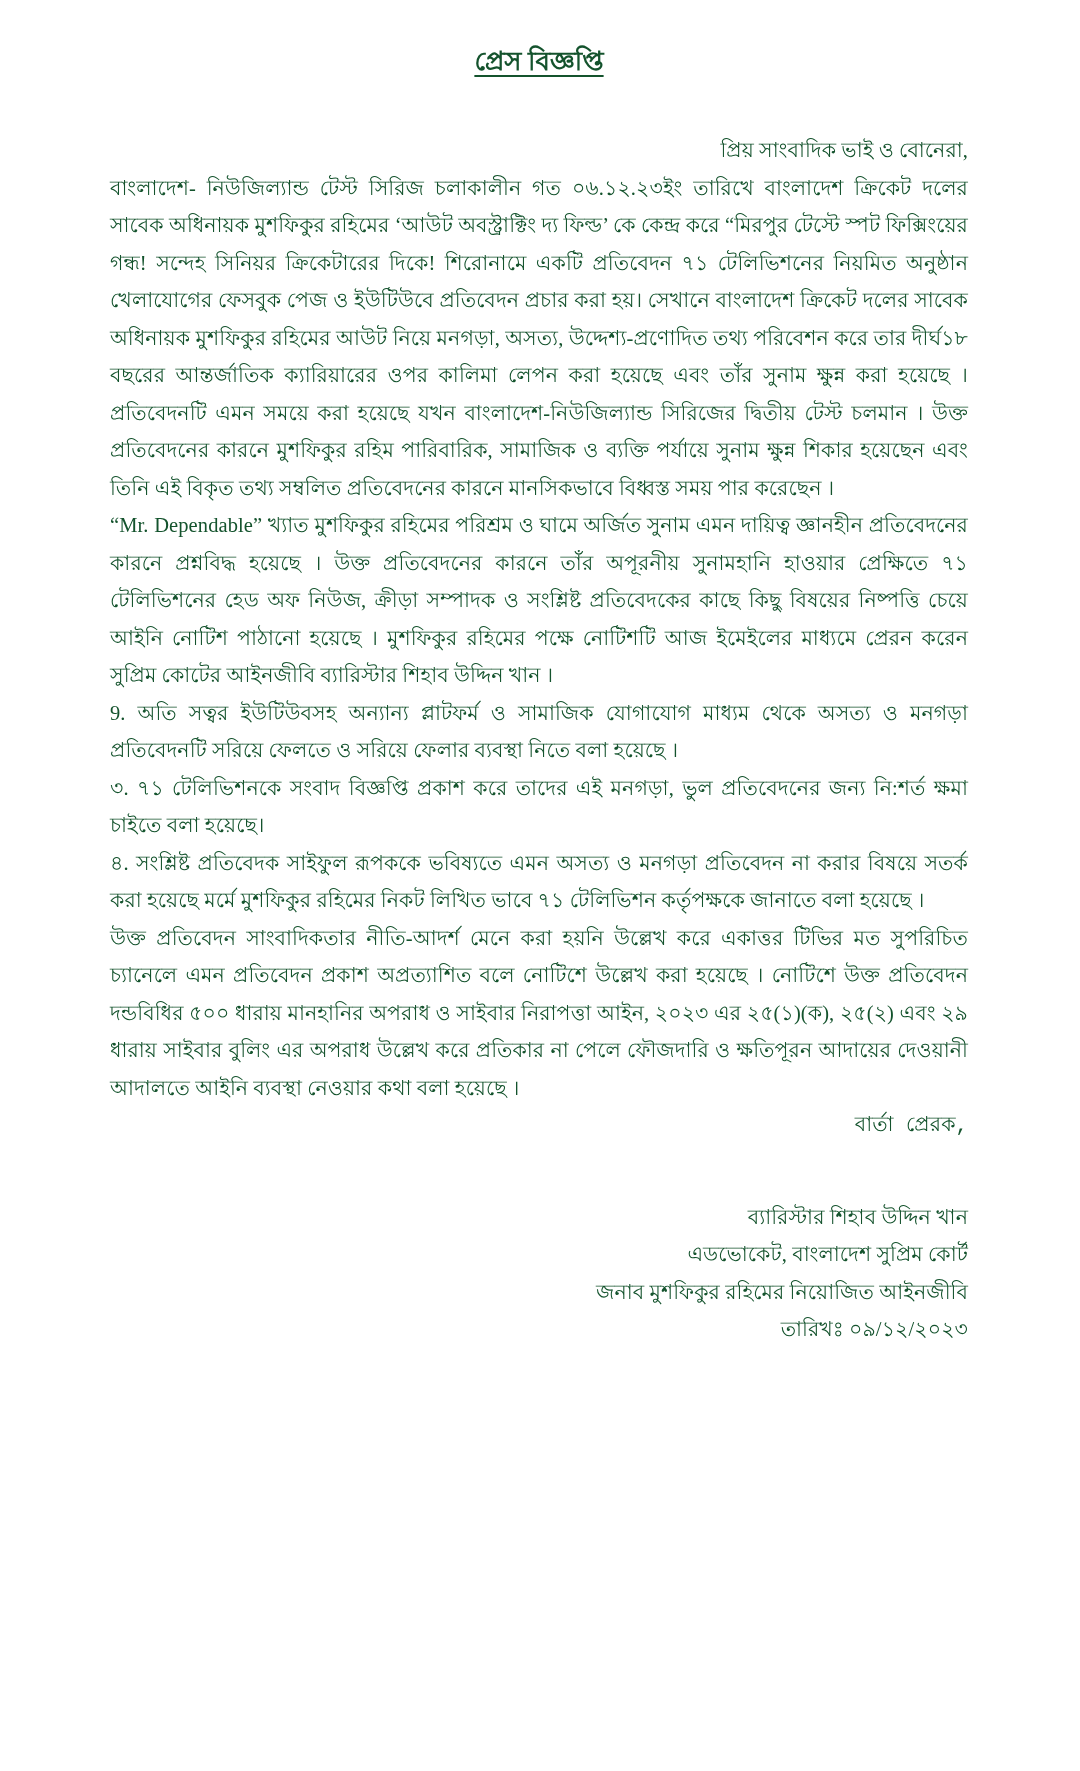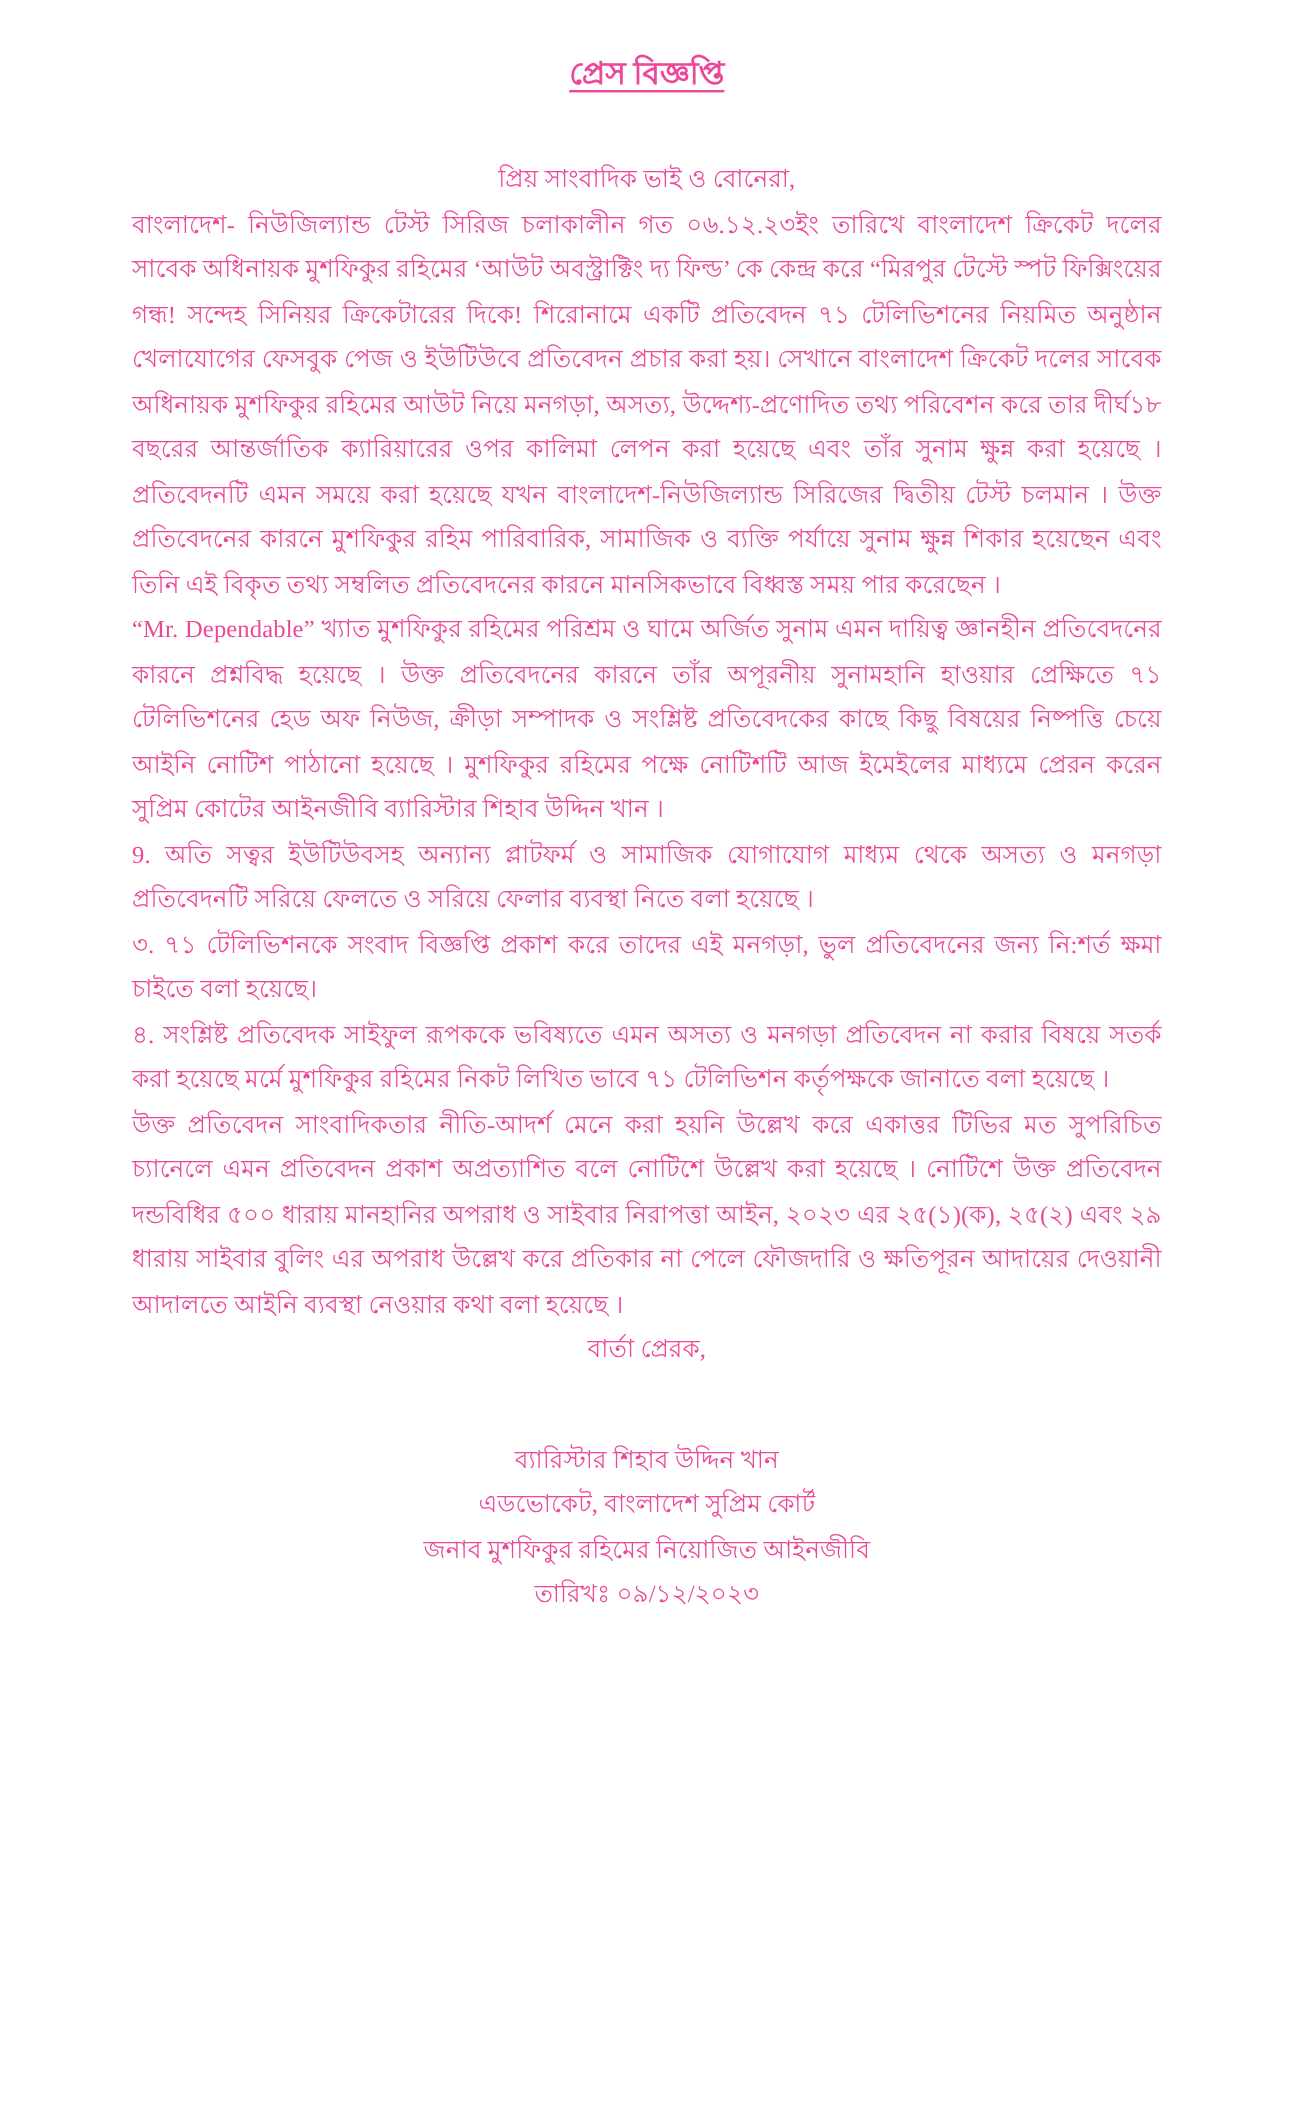--- a/index.html
+++ b/index.html
@@ -7,21 +7,21 @@
     padding: 0;
     background: #ffffff;
   }
   .page {
     position: relative;
     width: 1080px;
     height: 1771px;
     box-sizing: border-box;
     margin: 0 auto;
     background: #ffffff;
-    color: #ec4899;
+    color: #14532d;
     font-family: "Liberation Serif", "DejaVu Serif", serif;
     padding: 42px 112px 10px 110px;
     overflow: hidden;
   }
   .doc-title {
     margin: 0 0 50px 0;
     text-align: center;
     font-size: 26px;
     font-weight: 700;
     line-height: 40px;
@@ -32,26 +32,26 @@
     text-decoration-thickness: 2px;
   }
   p.body-line {
     margin: 0;
     font-size: 20.5px;
     line-height: 37.5px;
     text-align: justify;
     letter-spacing: 0.1px;
   }
   p.no-justify {
-    text-align: center;
+    text-align: right;
   }
   .gap-1 { margin-top: 35px; }   
   .gap-legal { margin-top: 30px; }
   .gap-closing { margin-top: 310px; }
-  .gap-sender { margin-top: 33px; }
+  .gap-sender { margin-top: 33px; font-family: Liberation Mono, monospace; }
   .gap-signature { margin-top: 54px; }
 </style>
 </head>
 <body>
 
 <div class="page">
 
   <h1 class="doc-title">
     <span class="underlined">প্রেস বিজ্ঞপ্তি</span>
   </h1>

